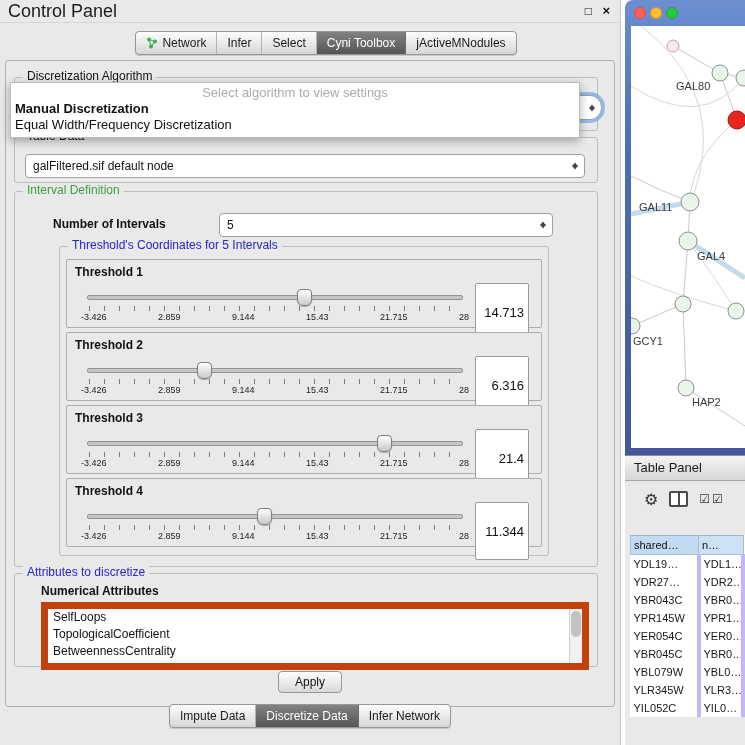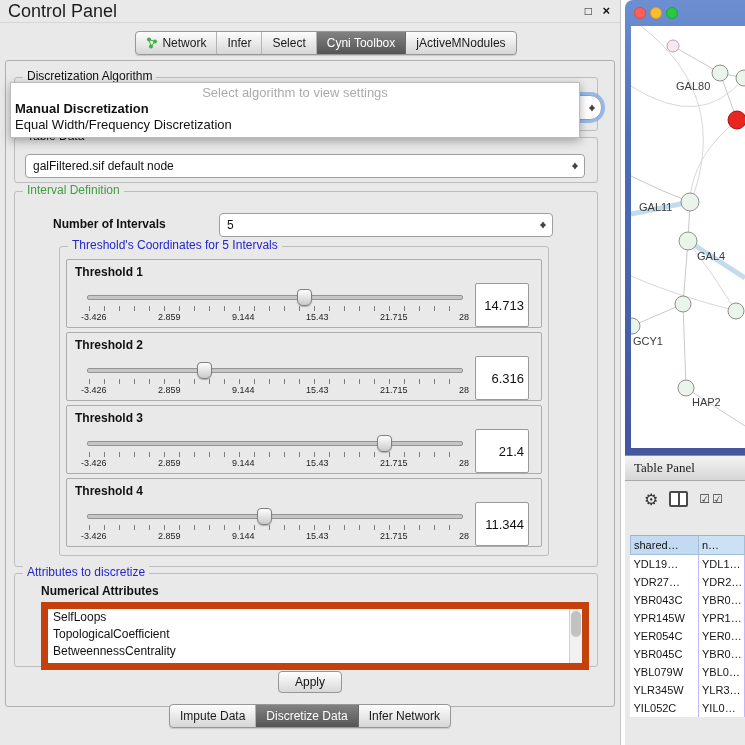--- a/index.html
+++ b/index.html
@@ -57,21 +57,21 @@
   
   #interval-group{left:8px;top:130px;width:582px;height:374px;}
   #num-label{position:absolute;left:38px;top:25px;font-size:12px;font-weight:bold;color:#111;}
   #num-combo{left:204px;top:21px;width:332px;}
   #threshold-group{left:44px;top:54px;width:488px;height:308px;}
   #threshold-list{position:absolute;left:6px;right:6px;top:12px;bottom:8px;display:flex;flex-direction:column;gap:4px;}
 
   .threshold-panel{position:relative;flex:1;border:1px solid #acacac;border-radius:2px;background:#e9e9e9;}
   .t-label{position:absolute;left:8px;top:5px;font-size:12px;font-weight:bold;color:#111;}
   .t-value{position:absolute;right:12px;top:23px;width:44px;height:24px;border:1px solid #9a9a9a;border-radius:2px;
-           background:#fff;font-size:13px;color:#111;text-align:right;padding:9px 4px;font-family:"Liberation Sans",sans-serif;}
+           background:#fff;font-size:13px;color:#111;text-align:right;padding:16px 4px;font-family:"Liberation Sans",sans-serif;}
   .slider{position:absolute;left:20px;right:78px;top:27px;height:36px;}
   .track{position:absolute;left:0;right:0;top:8px;height:3px;background:#c6c6c6;border:1px solid #949494;border-radius:2px;}
   .sl-thumb{position:absolute;top:2px;width:13px;height:15px;margin-left:-7px;background:linear-gradient(#fefefe,#c9c9c9);
             border:1px solid #7f7f7f;border-radius:4px 4px 6px 6px;box-shadow:0 1px 1px rgba(0,0,0,.25);}
   .ticks{position:absolute;left:2px;right:0;top:19px;height:5px;
          background:repeating-linear-gradient(to right,#7d7d7d 0 1px,transparent 1px 15px);}
   .tick-labels{position:absolute;left:-6px;right:-6px;top:25px;display:flex;justify-content:space-between;font-size:9px;color:#222;}
 
   
   #attr-group{left:8px;top:512px;width:582px;height:92px;}
@@ -90,33 +90,33 @@
   #network-window{position:absolute;left:625px;top:0;width:120px;height:455px;
                   background:linear-gradient(180deg,#6d8fd2 0%,#4b6fb8 30%,#43569e 100%);border-top-left-radius:8px;}
   .traffic{position:absolute;top:7px;width:12px;height:12px;border-radius:50%;box-sizing:border-box;}
   #tl-red{left:9px;background:#ff5f57;border:1px solid #dd4a43;}
   #tl-yellow{left:25px;background:#febc2e;border:1px solid #d79f24;}
   #tl-green{left:41px;background:#28c840;border:1px solid #1fa833;}
   #network-canvas{position:absolute;left:6px;top:26px;width:114px;height:422px;background:#fff;overflow:hidden;}
 
   
   #table-panel-bar{position:absolute;left:625px;top:455px;width:120px;height:26px;
-                   background:linear-gradient(#f4f4f4,#d6d6d6);border-top:1px solid #8f8f8f;border-bottom:1px solid #a8a8a8;box-sizing:border-box;font-family:Liberation Serif, serif;}
+                   background:linear-gradient(#f4f4f4,#d6d6d6);border-top:1px solid #8f8f8f;border-bottom:1px solid #a8a8a8;box-sizing:border-box;}
   #table-panel-bar span{line-height:24px;padding-left:9px;font-size:13px;color:#1a1a1a;}
   #table-panel{position:absolute;left:625px;top:481px;width:120px;height:264px;background:#e9e9e9;}
   #tp-toolbar{position:absolute;left:0;top:0;right:0;height:36px;display:flex;align-items:center;gap:11px;padding-left:19px;}
   #gear-icon{font-size:16px;color:#333;}
   #col-icon{width:15px;height:12px;border:2px solid #4a4a4a;border-radius:2px;position:relative;background:#fff;}
   #col-icon::before{content:"";position:absolute;left:50%;top:0;bottom:0;width:2px;margin-left:-1px;background:#4a4a4a;}
   #check-icons{font-size:12px;color:#333;letter-spacing:2px;}
   #node-table{position:absolute;left:5px;top:54px;right:0;border-collapse:collapse;background:#fff;table-layout:fixed;width:115px;}
   #node-table th{height:18px;font-size:11px;font-weight:normal;text-align:left;padding:0 3px;color:#111;
                  background:#cde1f5;border:1px solid #a4bdd6;border-top:1px solid #9db4cc;}
   #node-table th.sel{background:#c2daf2;}
-  #node-table td{height:18px;font-size:11px;padding:0 3px;color:#151515;border-right:1px solid #c4b5fd;
+  #node-table td{height:18px;font-size:11px;padding:0 3px;color:#151515;border-right:4px solid #c4b5fd;
                  white-space:nowrap;overflow:hidden;background:#fff;}
   #node-table col.c1{width:68px;}
 </style>
 </head>
 <body>
 
 <div id="control-panel">
 
   <div id="cp-titlebar">
     <span id="cp-title">Control Panel</span>

